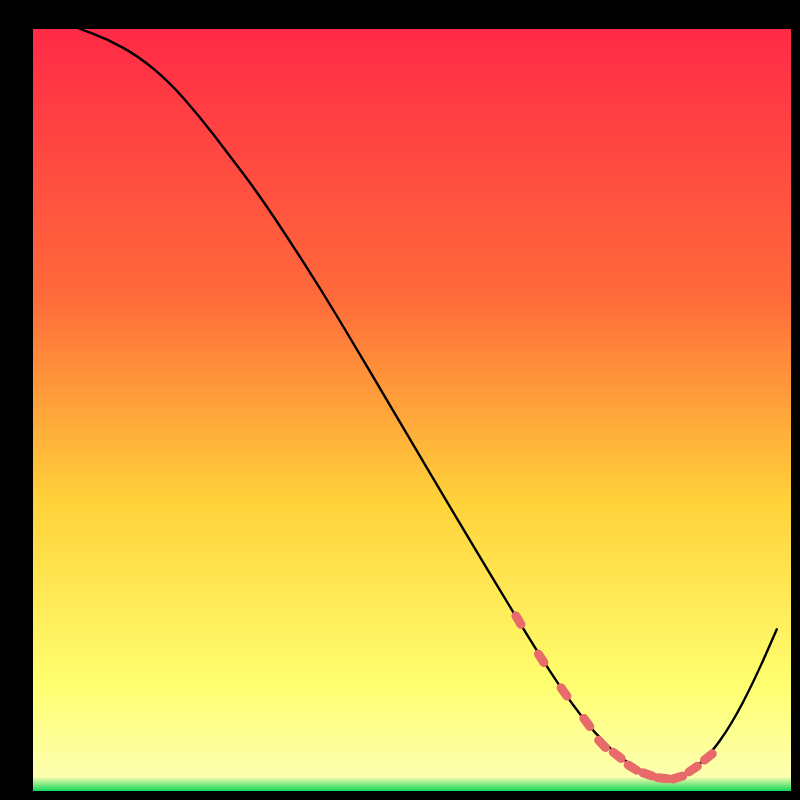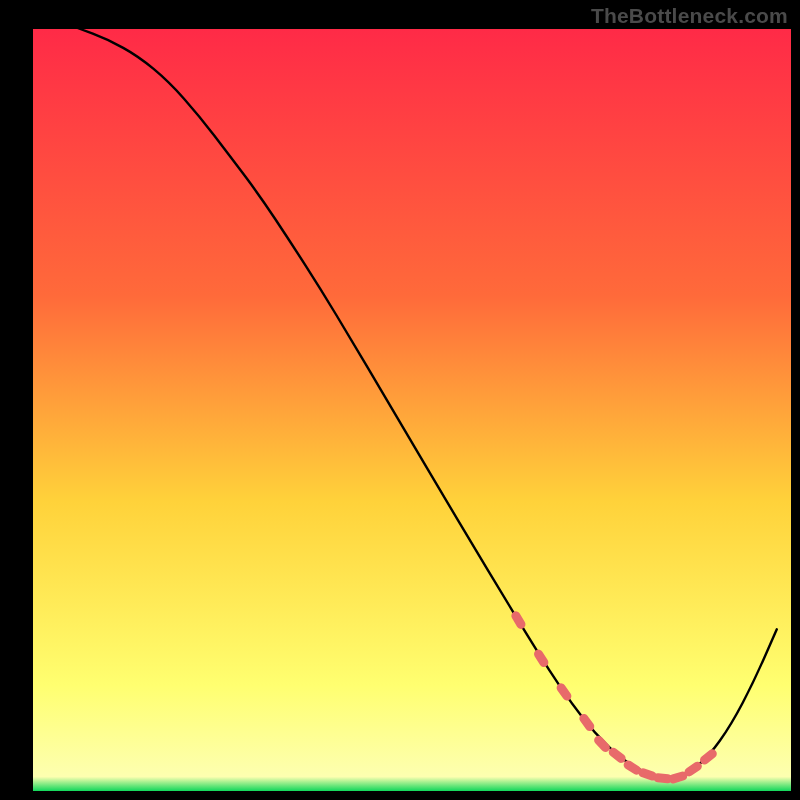--- a/index.html
+++ b/index.html
@@ -31,21 +31,20 @@
     top: 0;
     left: 0;
     width: 800px;
     height: 800px;
   }
 </style>
 </head>
 <body>
 <div class="frame">
 
-<div class="watermark">TheBottleneck.com</div>
 
 <svg class="plot" viewBox="0 0 800 800">
   <defs>
     <linearGradient id="heat" x1="0" y1="0" x2="0" y2="1">
       <stop id="g0" offset="0%" stop-color="#ff2a47"></stop>
       <stop id="g1" offset="35%" stop-color="#ff6a3a"></stop>
       <stop id="g2" offset="62%" stop-color="#ffd23a"></stop>
       <stop id="g3" offset="86%" stop-color="#ffff70"></stop>
       <stop id="g4" offset="98%" stop-color="#fdffb0"></stop>
       <stop id="g5" offset="100%" stop-color="#00d455"></stop>

